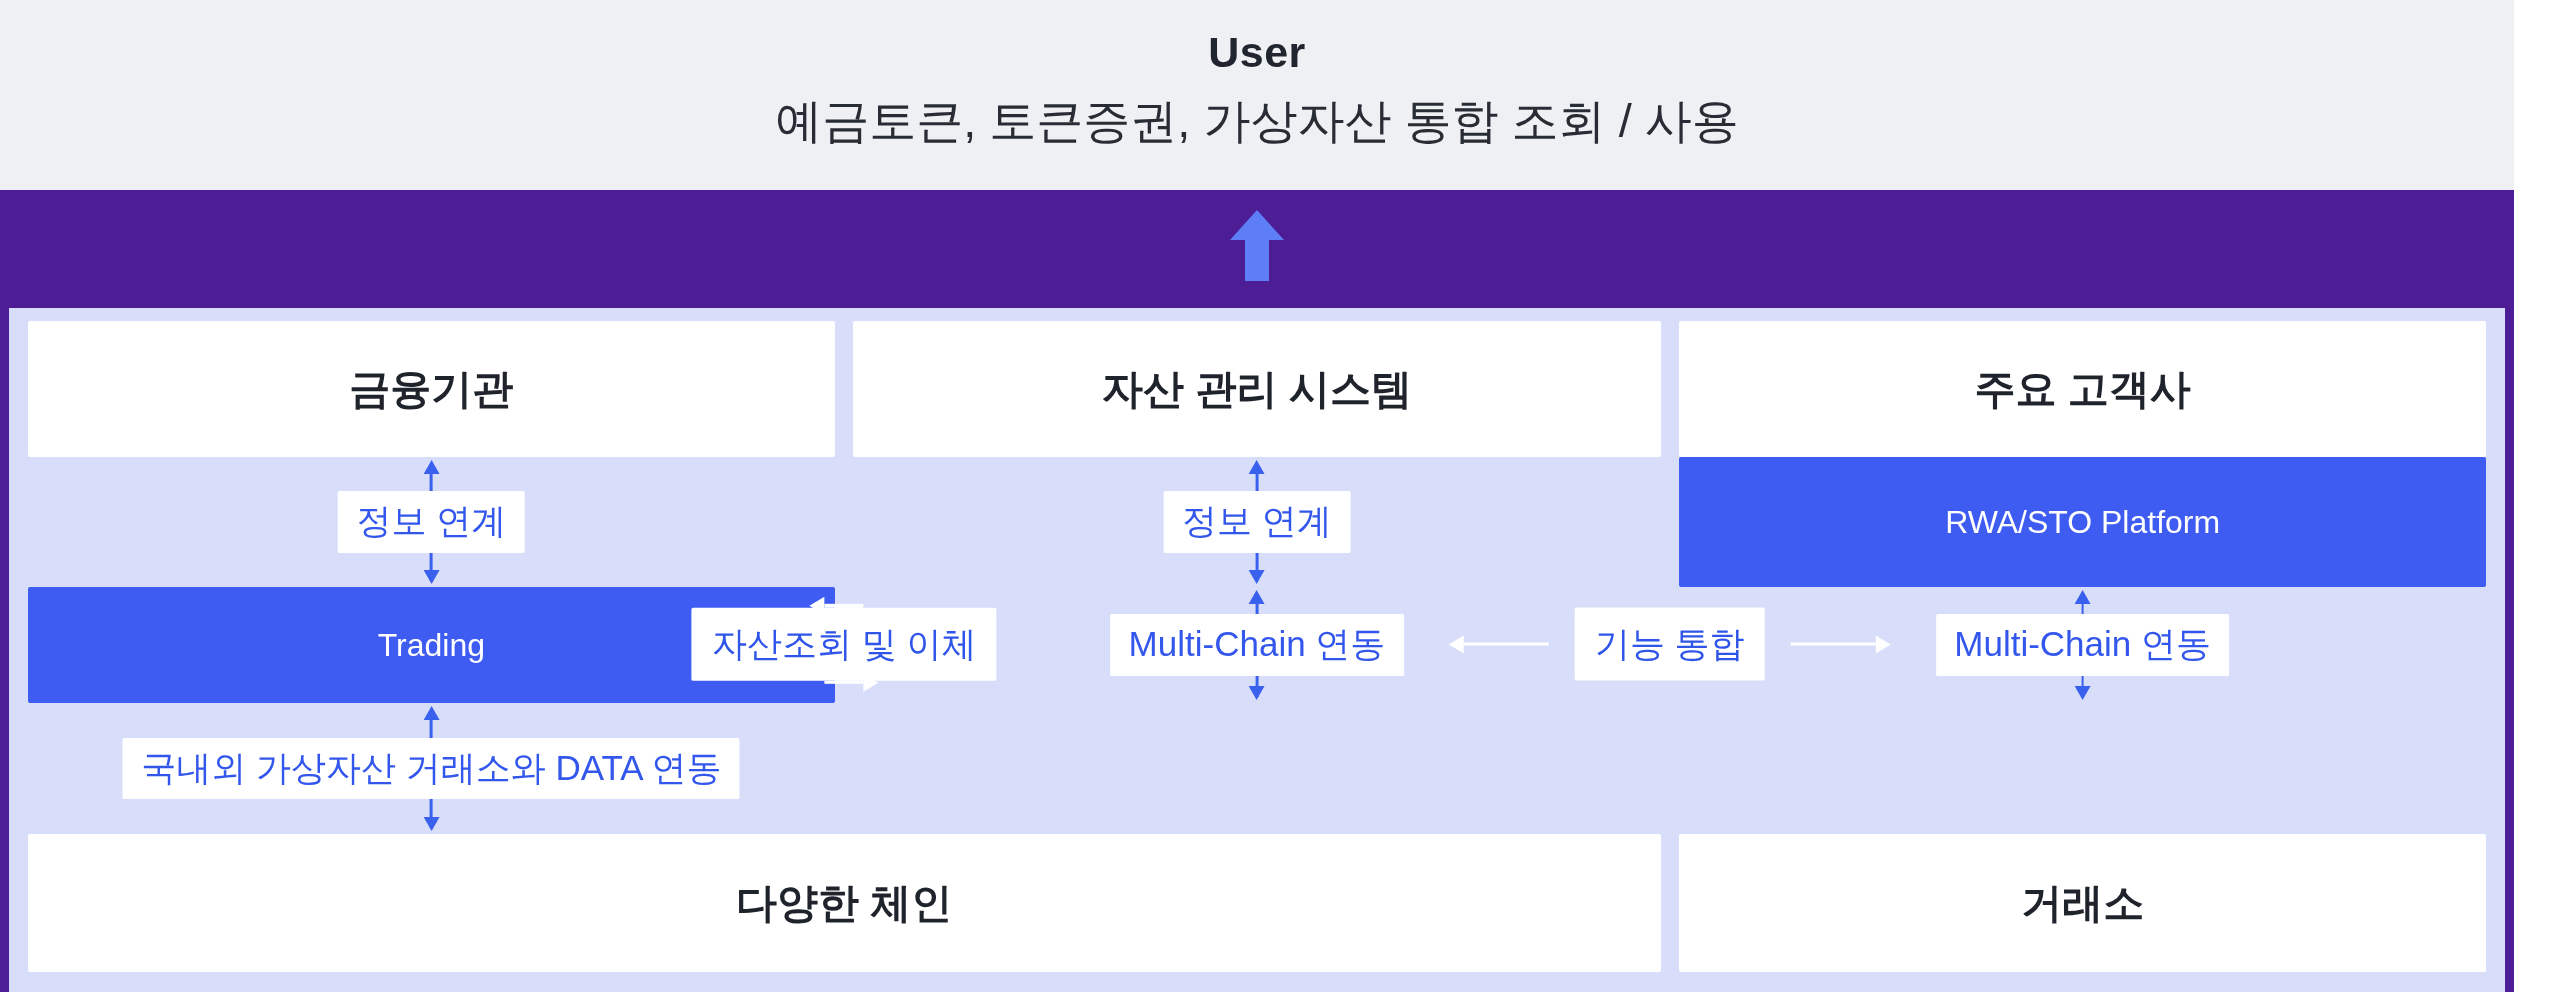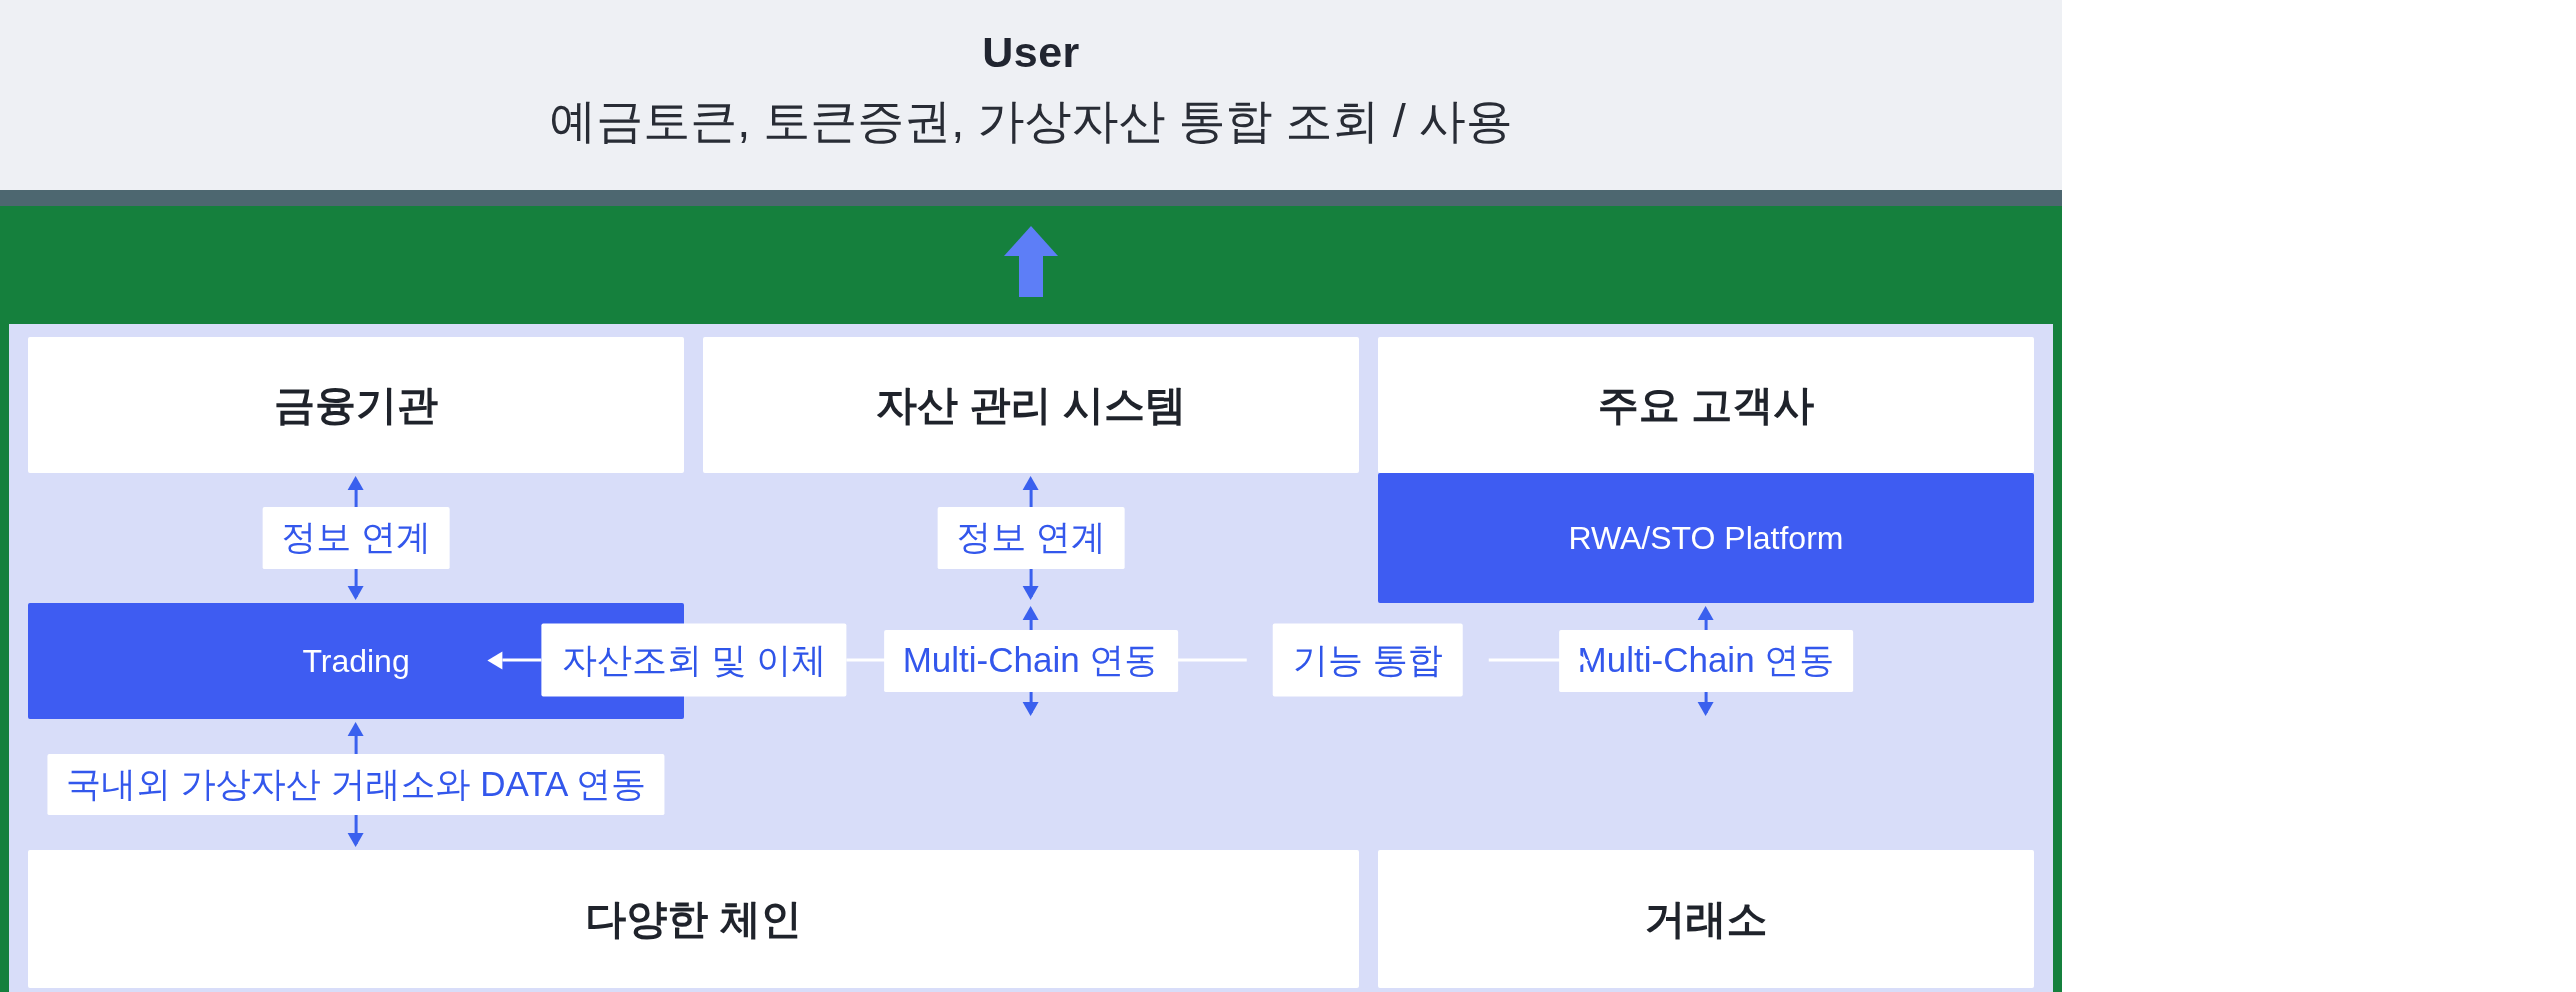--- a/index.html
+++ b/index.html
@@ -1,34 +1,34 @@
 <!DOCTYPE html>
 <html style="font-size:15px"><head>
 <meta charset="utf-8">
 <style>
   html, body { margin: 0; padding: 0; }
   body {
     width: 2576px; height: 992px;
     font-family: "Liberation Sans", "DejaVu Sans", sans-serif;
     overflow: hidden;
   }
-  .page { position: relative; width: 2062px; height: 992px; background: #4d6770; }
+  .page { position: relative; width: 2514px; height: 992px; background: #4d6770; }
 
   
   .header {
     position: absolute; top: 0; left: 0; right: 0; height: 190px;
     background: #eef0f4;
     display: flex; flex-direction: column; align-items: center; justify-content: center;
     gap: 13px; padding-bottom: 9.3px; box-sizing: border-box;
   }
   .header .title { font-size: 43px; font-weight: 700; color: #212530; letter-spacing: 0.5px; }
   .header .subtitle { font-size: 47px; font-weight: 400; color: #282c35; }
 
   
-  .stage { position: absolute; top: 190px; left: 0; right: 0; bottom: 0; background: #15803d; margin-top: 16px; }
+  .stage { position: absolute; top: 190px; left: 0; right: 0; bottom: 0; background: #4c1d95; }
 
   
   .up-arrow { position: absolute; top: 20.4px; left: 50%; transform: translateX(-50%);
               width: 54px; height: 70px; }
   .ua-head { display: block; width: 0; height: 0; margin: 0 auto;
              border-left: 27px solid transparent; border-right: 27px solid transparent;
              border-bottom: 30px solid #5d7ef7; }
   .ua-stem { display: block; width: 24px; height: 41px; margin: 0 auto; background: #5d7ef7; }
 
   
@@ -70,21 +70,21 @@
     position: absolute; left: 50%; top: 50%; transform: translate(-50%, -50%);
     background: #ffffff; color: #3357ec; font-size: 35px; font-weight: 400;
     padding: 7.4px 18.5px; white-space: nowrap; border-radius: 1.9px;
   }
 
   
   .link {
     position: absolute; top: 323px; display: flex; align-items: center;
     transform: translate(-50%, -50%); z-index: 2;
   }
-  .link-1 { left: 33.21%; }
+  .link-1 { left: 33.21%; flex-direction: column; }
   .link-2 { left: 66.79%; gap: 26px; }
   .arm { position: relative; height: 3.7px; background: #ffffff; }
   .arm-s { width: 39px; }
   .arm-l { width: 85px; }
   .arm.left::before {
     content: ""; position: absolute; left: -15px; top: 50%; transform: translateY(-50%);
     width: 0; height: 0;
     border-top: 9.3px solid transparent; border-bottom: 9.3px solid transparent;
     border-right: 15.7px solid #ffffff;
   }

